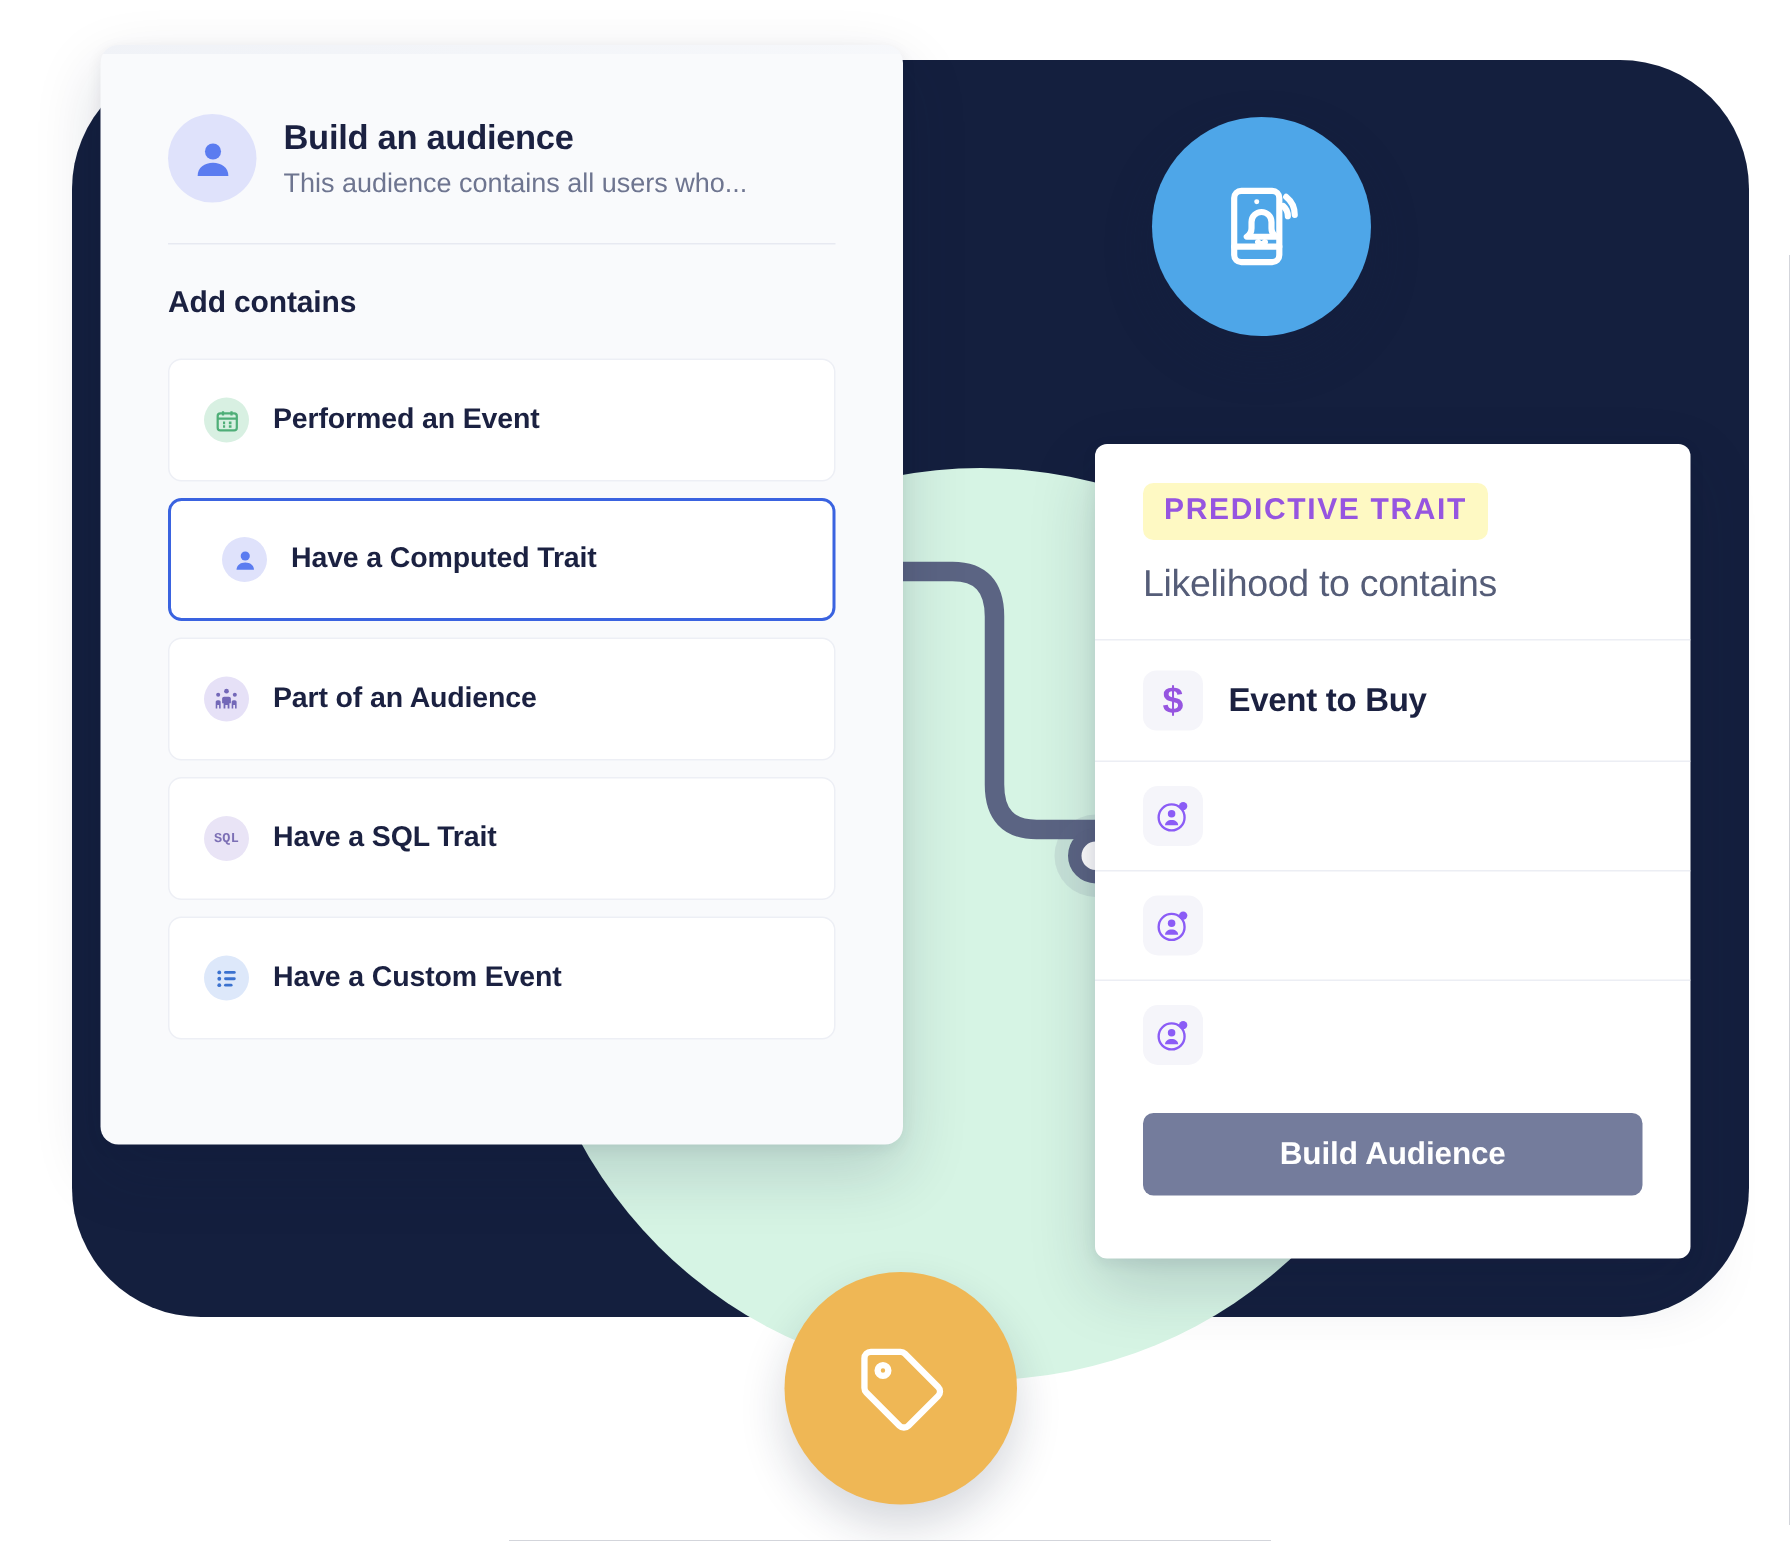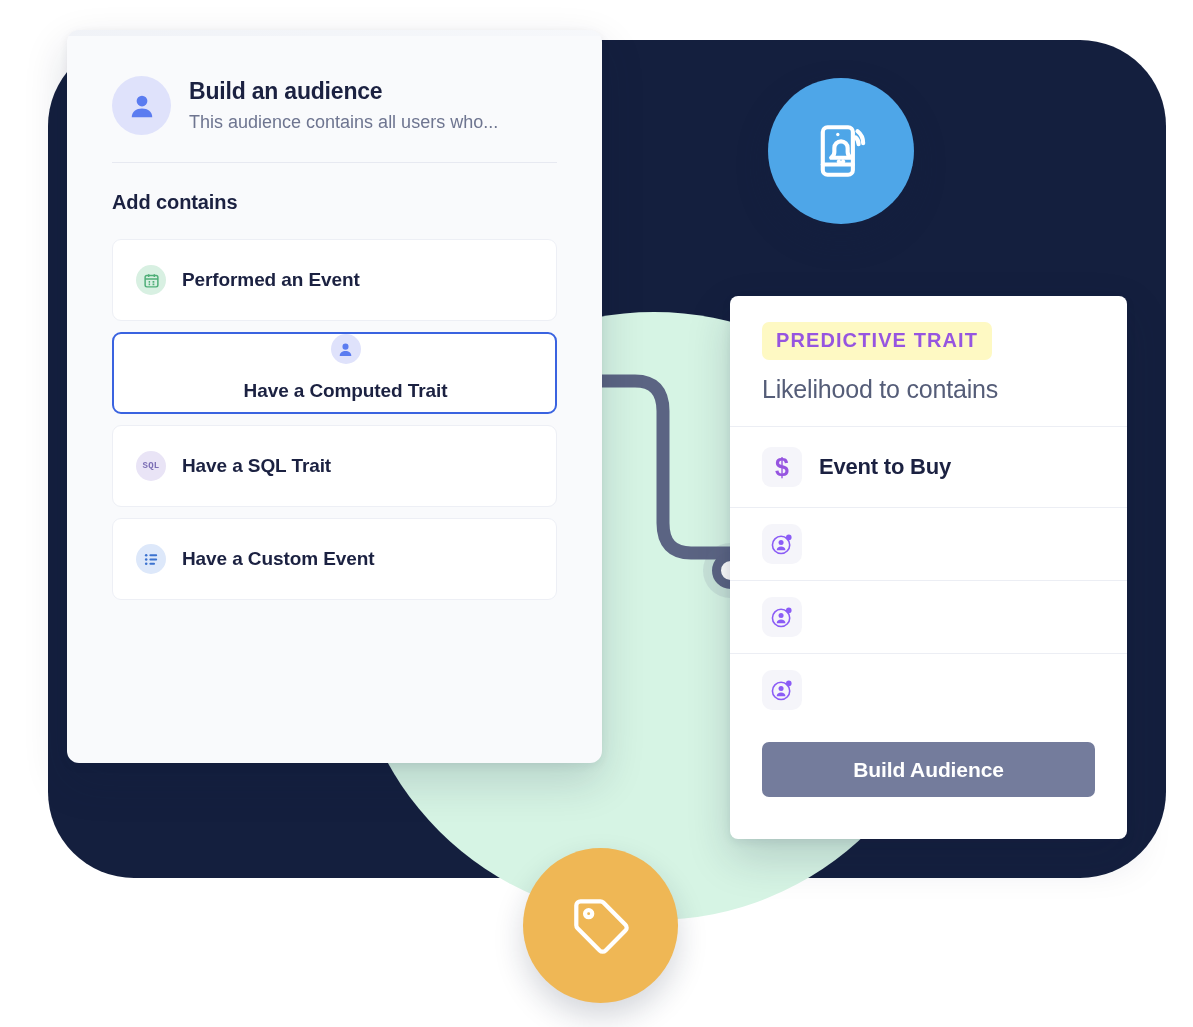--- a/index.html
+++ b/index.html
@@ -150,22 +150,21 @@
     height: 82px;
     box-sizing: border-box;
     padding: 0 0 0 23px;
     background: #ffffff;
     border: 1px solid #edeff5;
     border-radius: 9px;
     cursor: pointer;
   }
   .cond-item.selected {
     border: 2px solid #3a63e0;
-    padding-left: 22px;
-    flex-direction: column;
+    padding-left: 34px;
   }
   .cond-icon {
     flex: 0 0 auto;
     width: 30px;
     height: 30px;
     border-radius: 50%;
     display: flex;
     align-items: center;
     justify-content: center;
   }
@@ -366,20 +365,33 @@
       <div class="cond-item selected">
         <span class="cond-icon indigo">
           <svg width="17" height="17" viewBox="0 0 24 24" fill="#5b7cf0">
             <circle cx="12" cy="8" r="4.3"></circle>
             <path d="M3.8 21c0-4.4 3.7-7 8.2-7s8.2 2.6 8.2 7z"></path>
           </svg>
         </span>
         <span class="cond-label">Have a Computed Trait</span>
       </div>
 
+      <div class="cond-item">
+        <span class="cond-icon violet">
+          <svg width="18" height="18" viewBox="0 0 24 24" fill="#7368b8">
+            <circle cx="12" cy="5" r="2.1"></circle>
+            <path d="M9.4 15.8v4.6h1.6v-3h2v3h1.6v-4.6h1.3v-4.1c0-1-.8-1.8-1.8-1.8h-4.2c-1 0-1.8.8-1.8 1.8v4.1z"></path>
+            <circle cx="4.6" cy="8.2" r="1.8"></circle>
+            <path d="M2.4 20.4h1.4v-3.1h1.6v3.1h1.4v-5.8c0-.9-.7-1.6-1.6-1.6H4c-.9 0-1.6.7-1.6 1.6z"></path>
+            <circle cx="19.4" cy="8.2" r="1.8"></circle>
+            <path d="M16.6 20.4H18v-3.1h1.6v3.1H21v-5.8c0-.9-.7-1.6-1.6-1.6H18.2c-.9 0-1.6.7-1.6 1.6z"></path>
+          </svg>
+        </span>
+        <span class="cond-label">Part of an Audience</span>
+      </div>
 
       <div class="cond-item">
         <span class="cond-icon lilac">
           <span class="sql-text">SQL</span>
         </span>
         <span class="cond-label">Have a SQL Trait</span>
       </div>
 
       <div class="cond-item">
         <span class="cond-icon blue">

